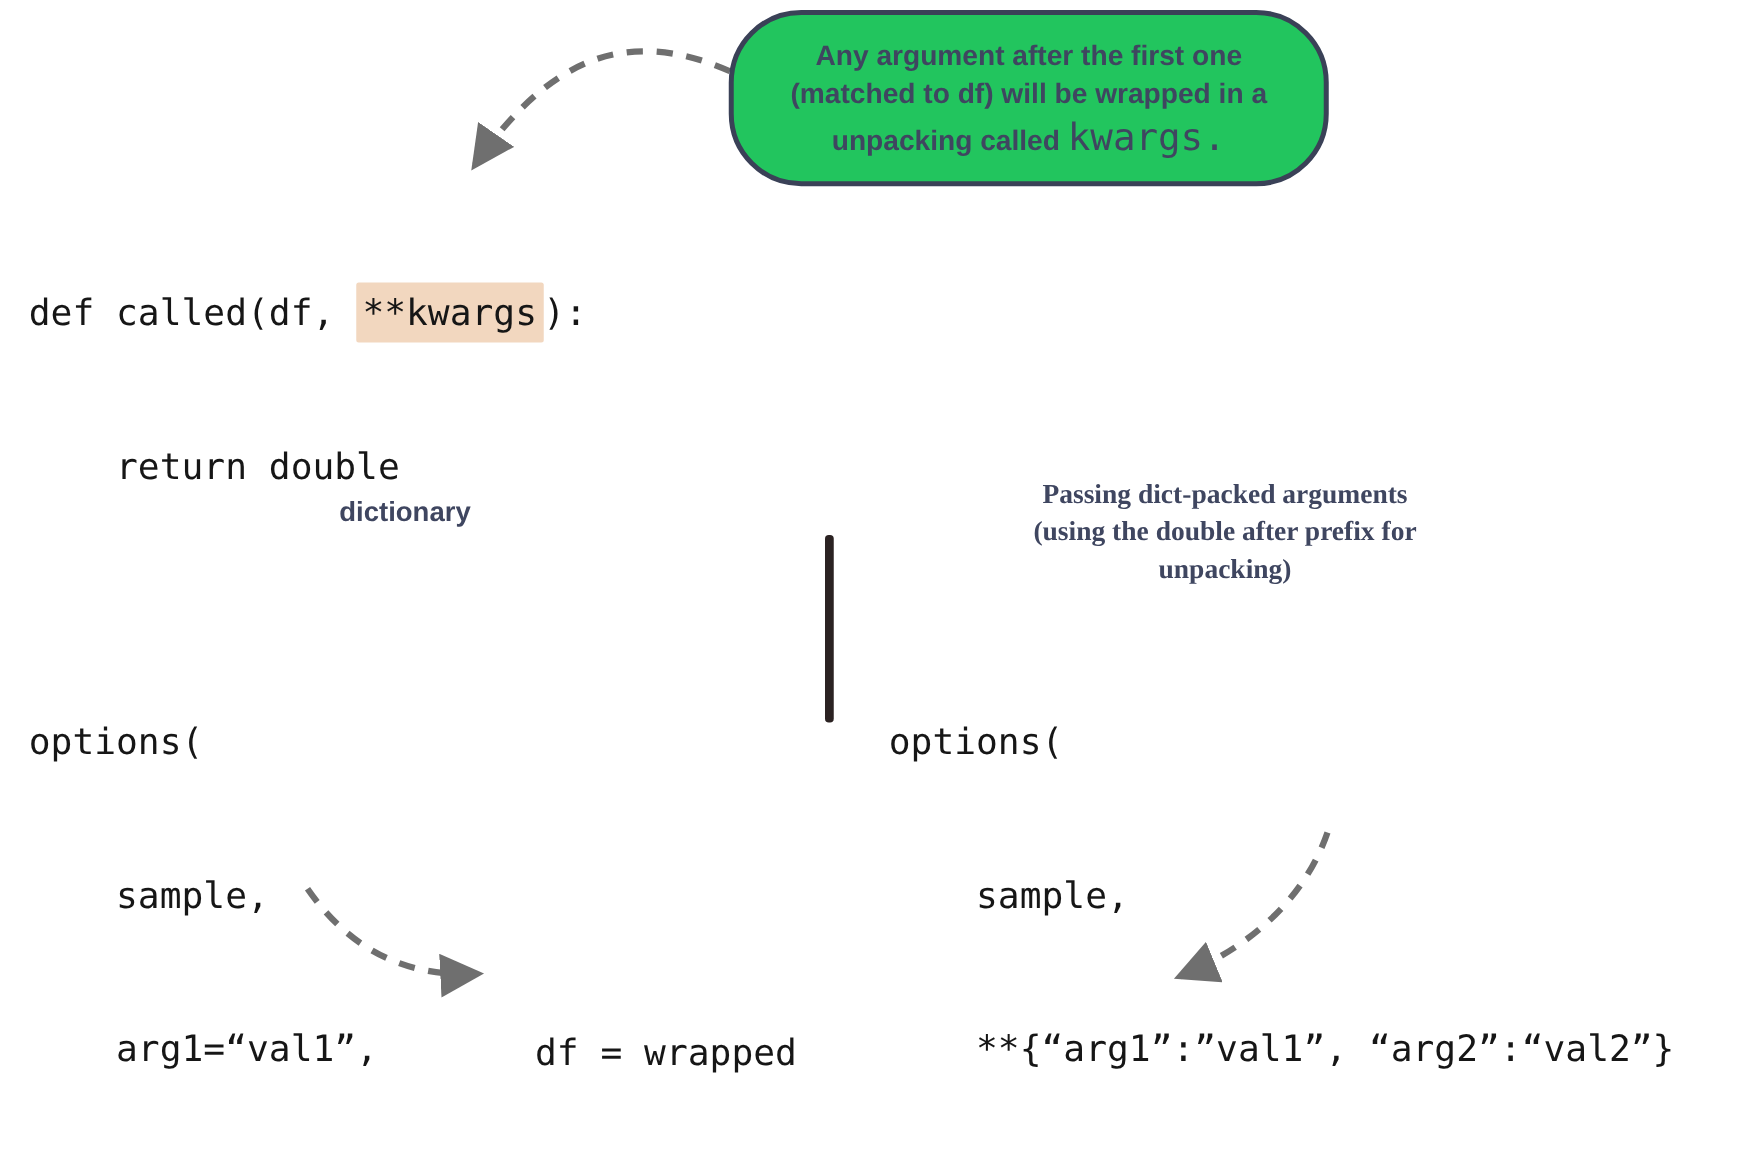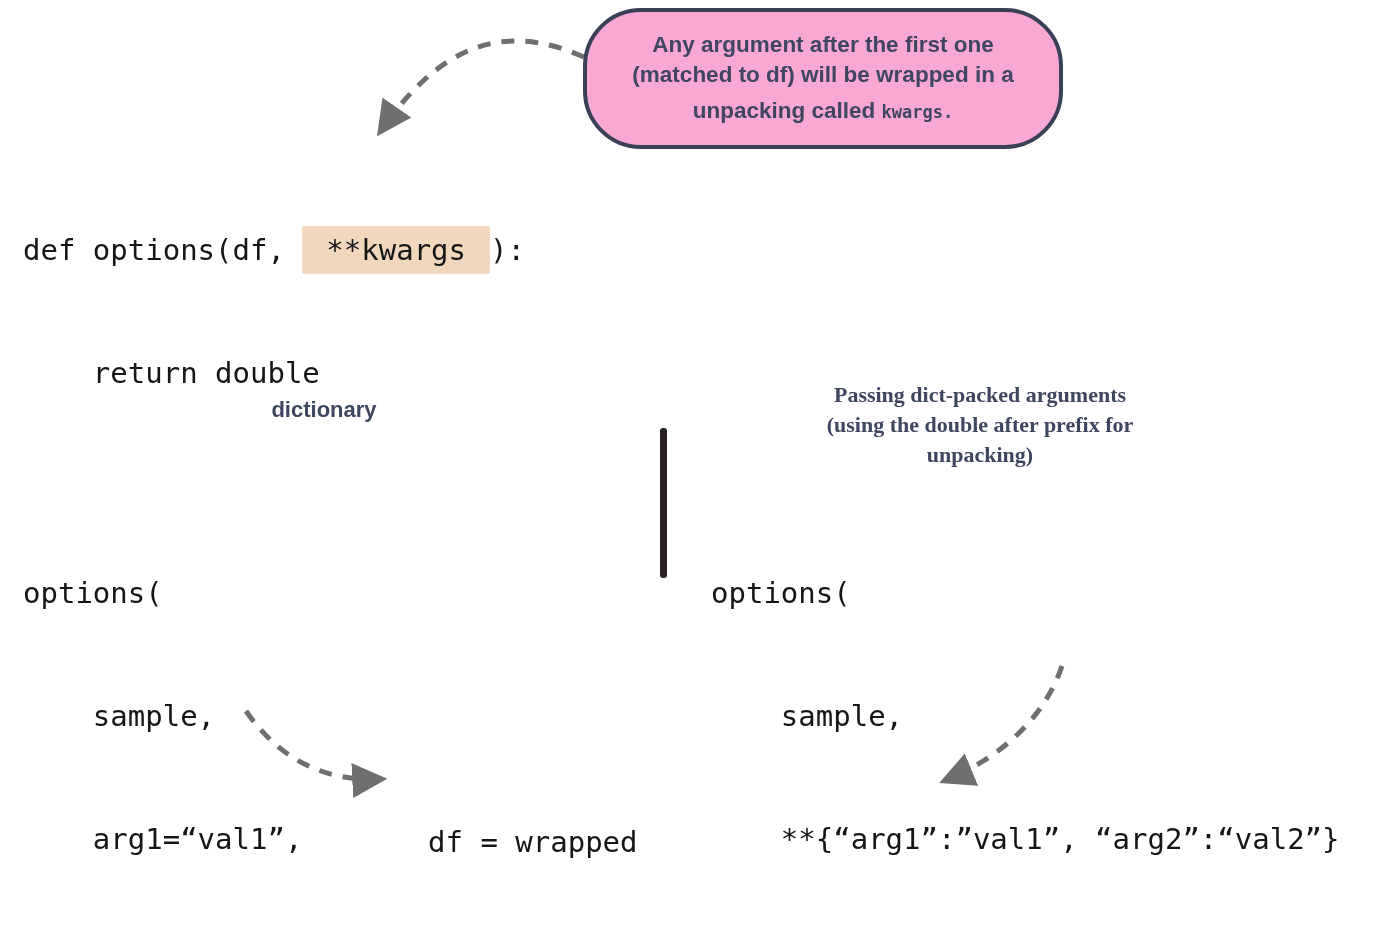--- a/index.html
+++ b/index.html
@@ -16,55 +16,55 @@
     left: 0; top: 0;
     width: 1391px; height: 929px;
     pointer-events: none;
   }
   
   .bubble {
     position: absolute;
     left: 583px; top: 8px;
     width: 480px; height: 141px;
     box-sizing: border-box;
-    background: #f9a8d4;
+    background: #22c55e;
     border: 4px solid #3a4157;
     border-radius: 58px;
     display: flex;
     flex-direction: column;
     align-items: center;
     justify-content: center;
     text-align: center;
     color: #3f4660;
     font-weight: bold;
     font-size: 22.5px;
     line-height: 30px;
   }
   .bubble .line3 { margin-top: 6px; }
   .bubble .mono {
     font-family: "DejaVu Sans Mono", monospace;
-    font-size: 17px;
-    font-weight: bold;
+    font-size: 30px;
+    font-weight: normal;
   }
   
   .code {
     position: absolute;
     font-family: "DejaVu Sans Mono", monospace;
     font-size: 29px;
     line-height: 41px;
     color: #161616;
     white-space: pre;
   }
   .def-code    { left: 23px;  top: 148px; }
   .left-code   { left: 23px;  top: 491px; }
   .right-code  { left: 711px; top: 491px; }
   .result-code { left: 428px; top: 740px; }
   .hl {
     background: #f2d7bf;
-    padding: 7px 24px;
+    padding: 7px 5px;
     border-radius: 2px;
   }
   
   .heading {
     position: absolute;
     color: #3f4660;
     font-weight: bold;
     font-size: 22px;
     line-height: 30px;
     text-align: center;
@@ -96,21 +96,21 @@
     <path d="M 1062 666 C 1044 718, 1002 757, 944 781" fill="none" stroke="#6f6f6f" stroke-width="5" stroke-dasharray="13 11" marker-end="url(#ah)"></path>
   </svg>
 
   <div class="bubble">
     <div>Any argument after the first one</div>
     <div>(matched to df) will be wrapped in a</div>
     <div class="line3"><span>unpacking called </span><span class="mono">kwargs.</span></div>
   </div>
 
   <div class="code def-code">
-    <div class="code-line"><span>def options(df, </span><span class="hl">**kwargs</span><span>):</span></div>
+    <div class="code-line"><span>def called(df, </span><span class="hl">**kwargs</span><span>):</span></div>
     <div class="code-line">    return double</div>
   </div>
 
   <div class="heading heading-left">
     <div>dictionary</div>
   </div>
 
   <div class="code left-code">
     <div class="code-line">options(</div>
     <div class="code-line">    sample,</div>

